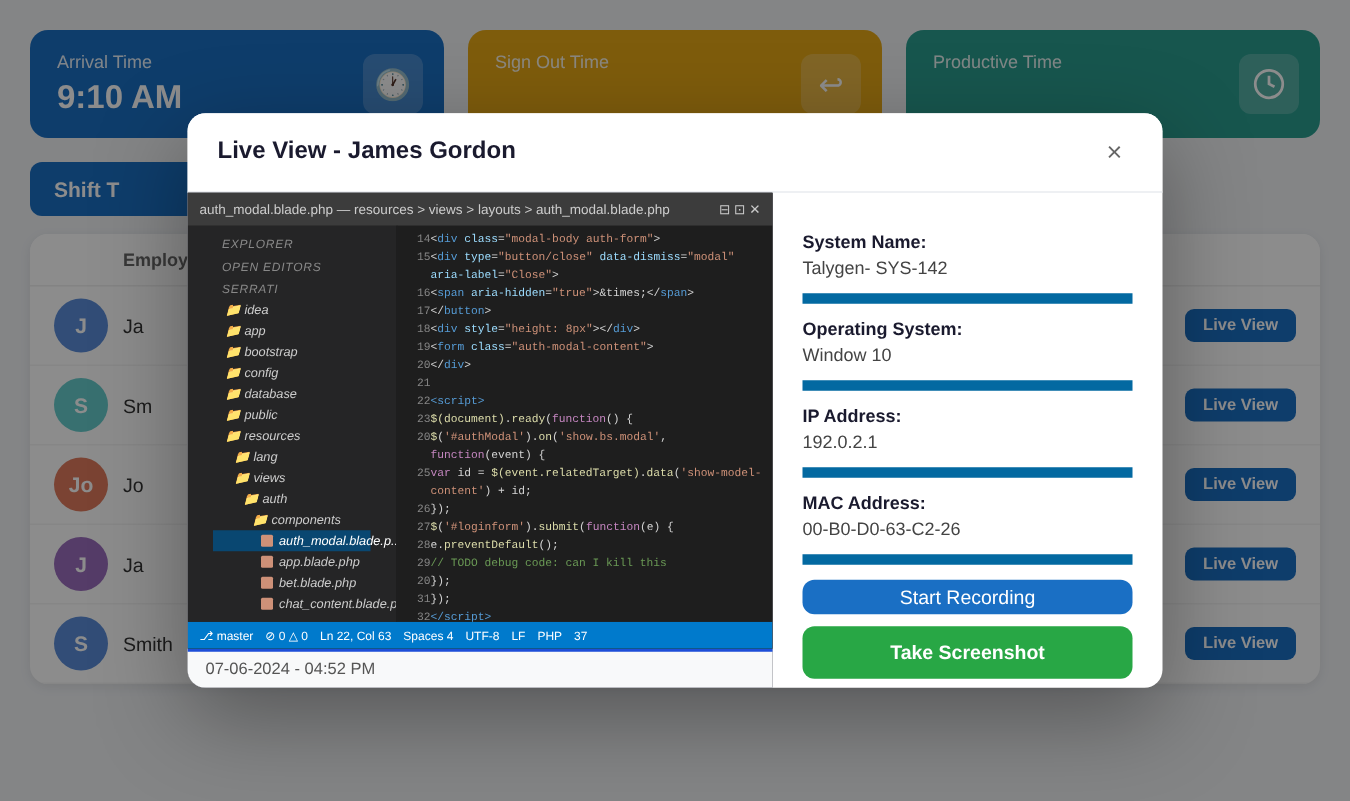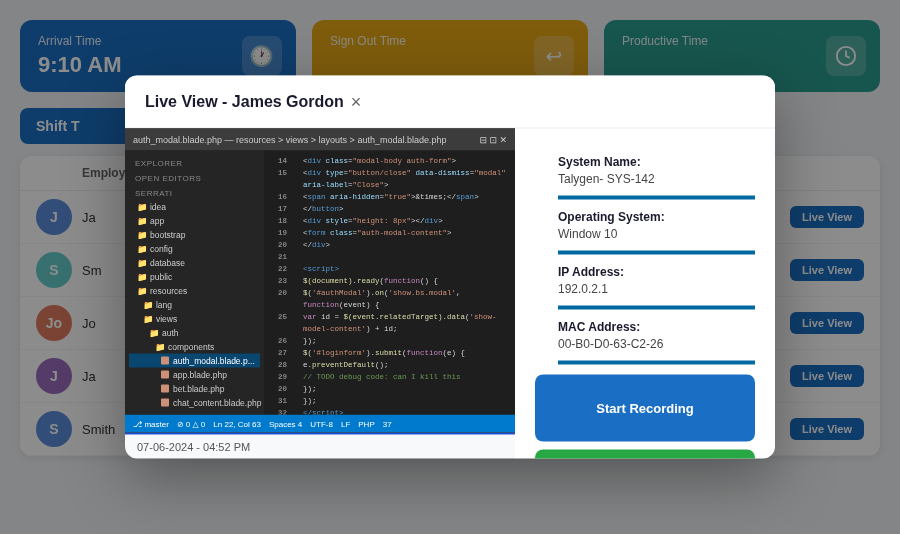--- a/index.html
+++ b/index.html
@@ -161,20 +161,21 @@
       box-shadow: 0 20px 60px rgba(0,0,0,0.35);
       width: 650px;
       overflow: hidden;
     }
 
     .modal-header {
       background: white;
       padding: 14px 20px;
       display: flex;
       align-items: center;
+      justify-content: space-between;
       border-bottom: 1px solid #e9ecef;
     }
 
     .modal-title {
       font-size: 16px;
       font-weight: 700;
       color: #1a1a2e;
     }
 
     .modal-close {
@@ -229,21 +230,22 @@
       height: calc(100% - 22px - 18px);
     }
 
     .vscode-sidebar {
       width: 140px;
       background: #252526;
       border-right: 1px solid #1e1e1e;
       overflow: hidden;
       font-size: 9px;
       color: #ccc;
-      padding: 4px 4px;
+      padding: 4px 17px;
+      font-style: italic;
     }
 
     .vscode-sidebar .section-label {
       color: #888;
       font-size: 8px;
       padding: 4px 6px 2px;
       letter-spacing: 0.5px;
       text-transform: uppercase;
     }
 
@@ -283,23 +285,22 @@
       display: flex;
       font-size: 7.5px;
       line-height: 12px;
       font-family: 'Courier New', monospace;
       color: #d4d4d4;
     }
     .code-line .ln {
       color: #858585;
       min-width: 18px;
       text-align: right;
-      margin-right: 16px;
+      margin-right: 0;
       user-select: none;
-      font-weight: bold;
     }
     .code-line .hl-tag { color: #569cd6; }
     .code-line .hl-attr { color: #9cdcfe; }
     .code-line .hl-str { color: #ce9178; }
     .code-line .hl-fn { color: #dcdcaa; }
     .code-line .hl-kw { color: #c586c0; }
     .code-line .hl-comment { color: #6a9955; }
 
     .vscode-statusbar {
       height: 18px;
@@ -324,22 +325,21 @@
     .modal-info {
       flex: 1;
       padding: 16px 20px;
       display: flex;
       flex-direction: column;
       gap: 0;
     }
 
     .info-row {
       padding: 10px 0;
-      border-bottom: 4px solid #0369a1;
-      margin-left: 23px;
+      border-bottom: 7px solid #0369a1;
     }
     .info-row:last-child { border-bottom: none; }
 
     .info-label {
       font-size: 12px;
       font-weight: 700;
       color: #1a1a2e;
       margin-bottom: 3px;
     }
 
@@ -354,23 +354,23 @@
       flex-direction: column;
       gap: 8px;
       padding-top: 10px;
     }
 
     .btn-record {
       background: #1a6fc4;
       color: white;
       border: none;
       border-radius: 8px;
-      padding: 26px;
+      padding: 4px;
       font-size: 13px;
-      font-weight: 700;
+      font-weight: 400;
       cursor: pointer;
       text-align: center;
     }
 
     .btn-screenshot {
       background: #28a745;
       color: white;
       border: none;
       border-radius: 8px;
       padding: 10px;

